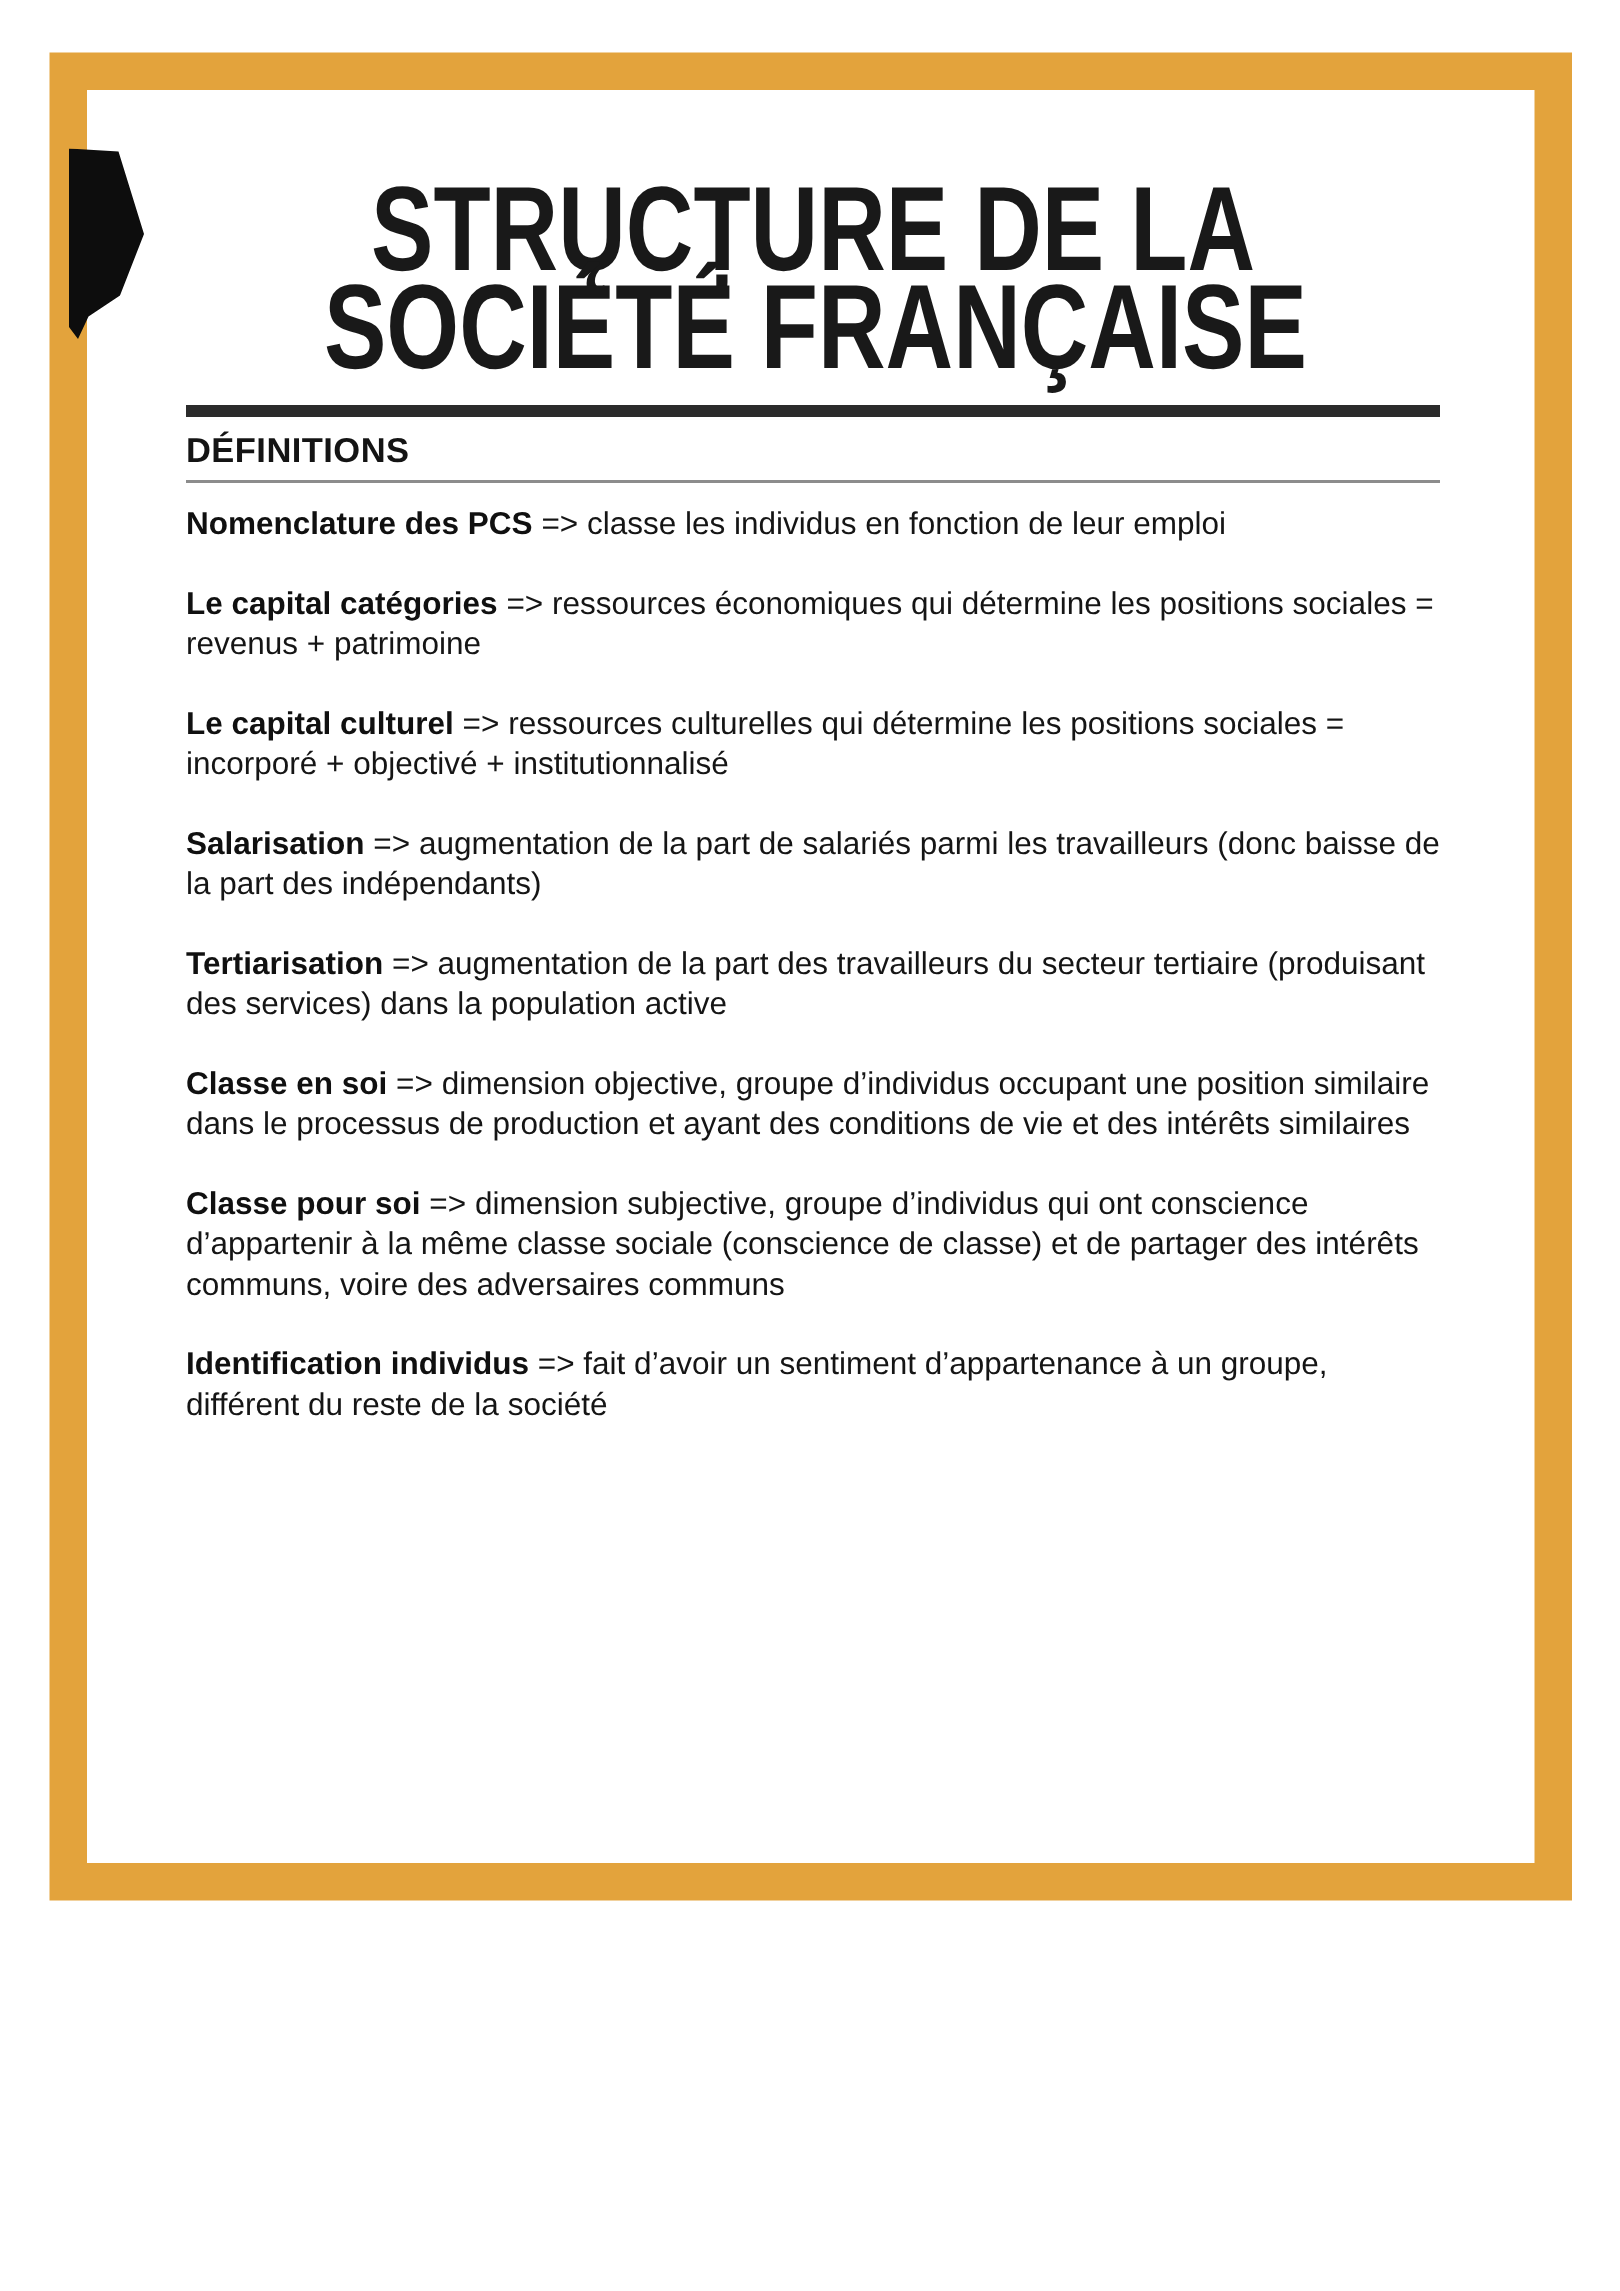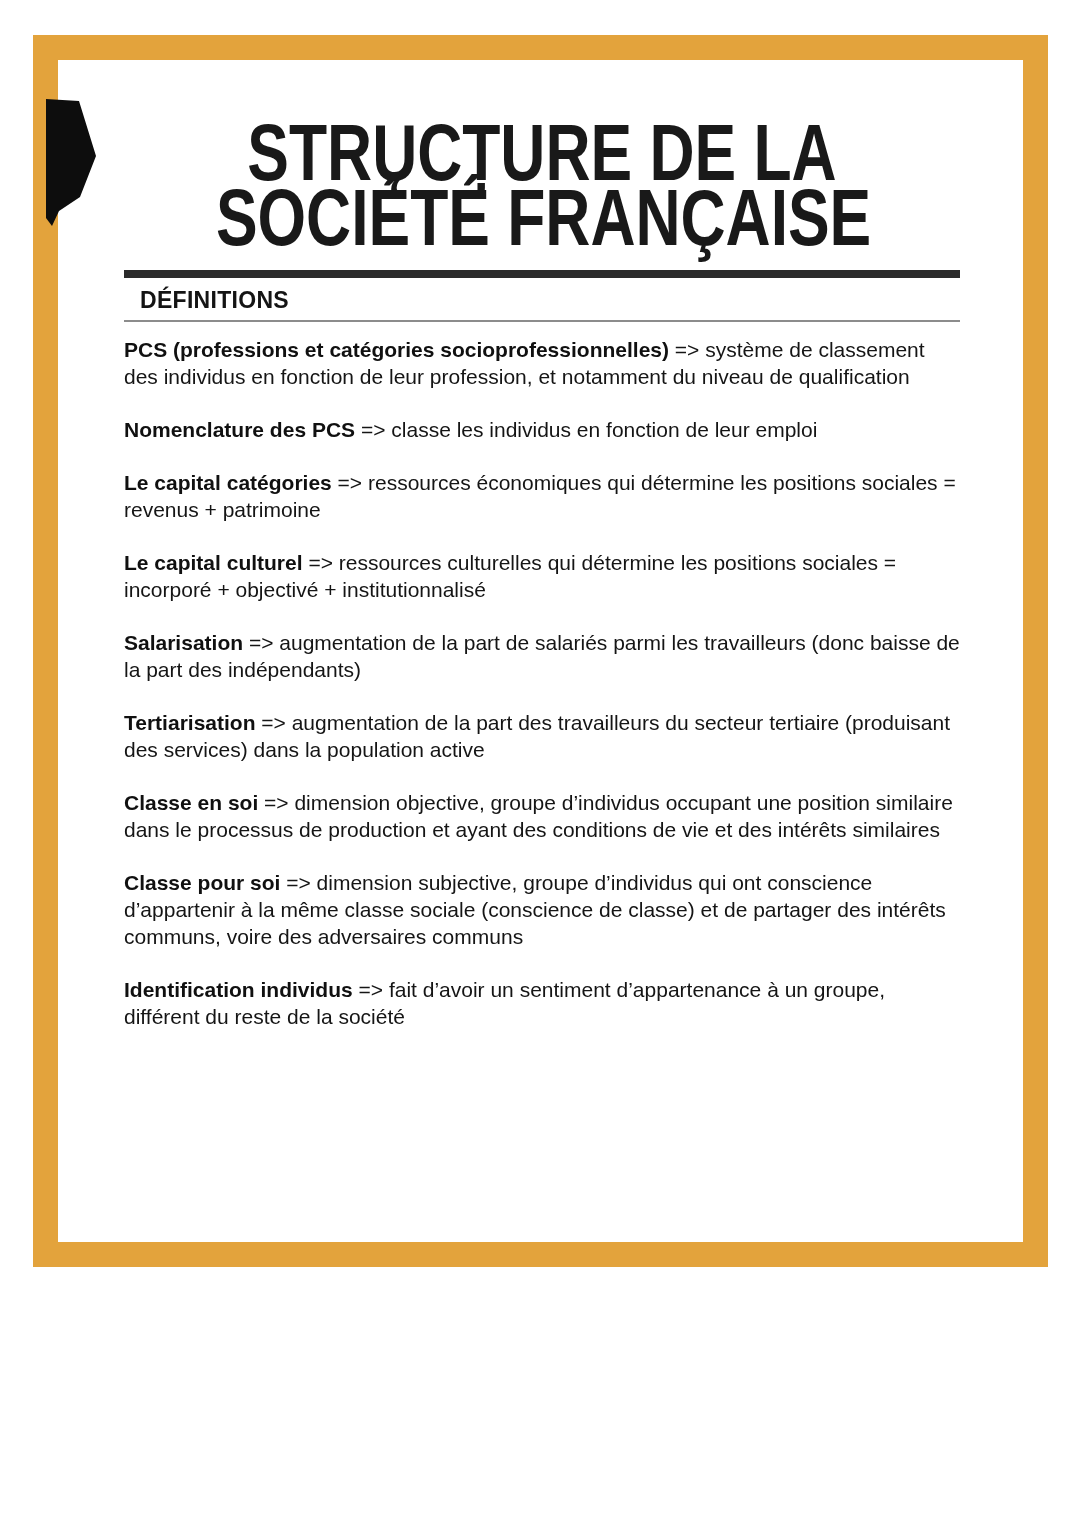--- a/index.html
+++ b/index.html
@@ -24,21 +24,21 @@
     font-weight:bold;
     color:#191919;
     text-align:center;
     transform:scaleX(0.78);
     transform-origin:50% 0;
     white-space:nowrap;
   }
   h1 .tl { display:block; }
   .rule-thick { height:8px; background:var(--rule-dark,#2B2B2B); margin-top:20px; }
   h2 {
-    margin:7px 0 0 16px;
+    margin:7px 0 0 0;
     font-size:23px; line-height:30px;
     font-weight:bold; color:#141414;
     letter-spacing:0.3px;
   }
   .rule-thin { height:2px; background:var(--rule-gray,#8C8C8C); margin-top:5px; }
   .defs { margin-top:14px; }
   .def {
     margin:0 0 26px 0;
     font-size:21px; line-height:27px;
     color:var(--ink,#151515);
@@ -55,21 +55,20 @@
 <div class="sheet">
   <div class="inner">
     <h1>
       <span class="tl">STRŲCȚURE DE LA</span>
       <span class="tl">SOCIÉTÉ FRANÇAISE</span>
     </h1>
     <div class="rule-thick"></div>
     <h2>DÉFINITIONS</h2>
     <div class="rule-thin"></div>
     <div class="defs" id="defs">
-  <p class="def"><b>PCS (professions et catégories socioprofessionnelles)</b> <span>=&gt; système de classement des individus en fonction de leur profession, et notamment du niveau de qualification</span></p>
 
   <p class="def"><b>Nomenclature des PCS</b> <span>=&gt; classe les individus en fonction de leur emploi</span></p>
 
   <p class="def"><b>Le capital catégories</b> <span>=&gt; ressources économiques qui détermine les positions sociales = revenus + patrimoine</span></p>
 
   <p class="def"><b>Le capital culturel</b> <span>=&gt; ressources culturelles qui détermine les positions sociales = incorporé + objectivé + institutionnalisé</span></p>
 
 
 
   <p class="def"><b>Salarisation</b> <span>=&gt; augmentation de la part de salariés parmi les travailleurs (donc baisse de la part des indépendants)</span></p>

